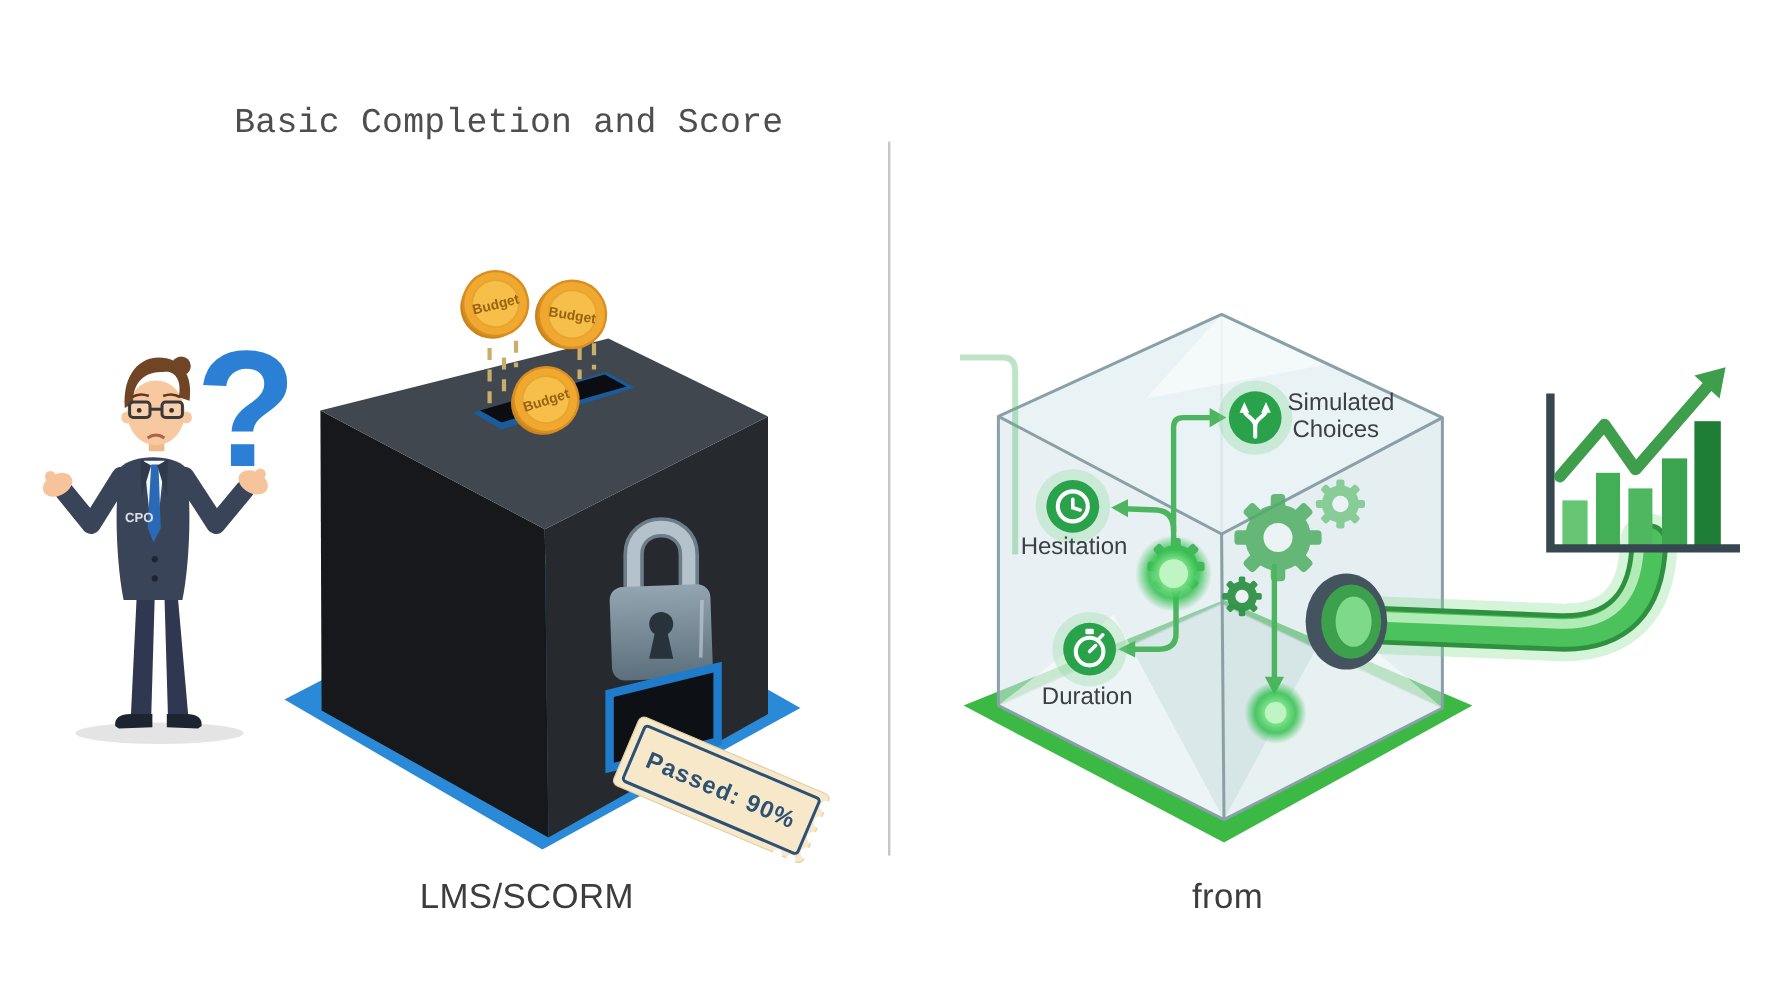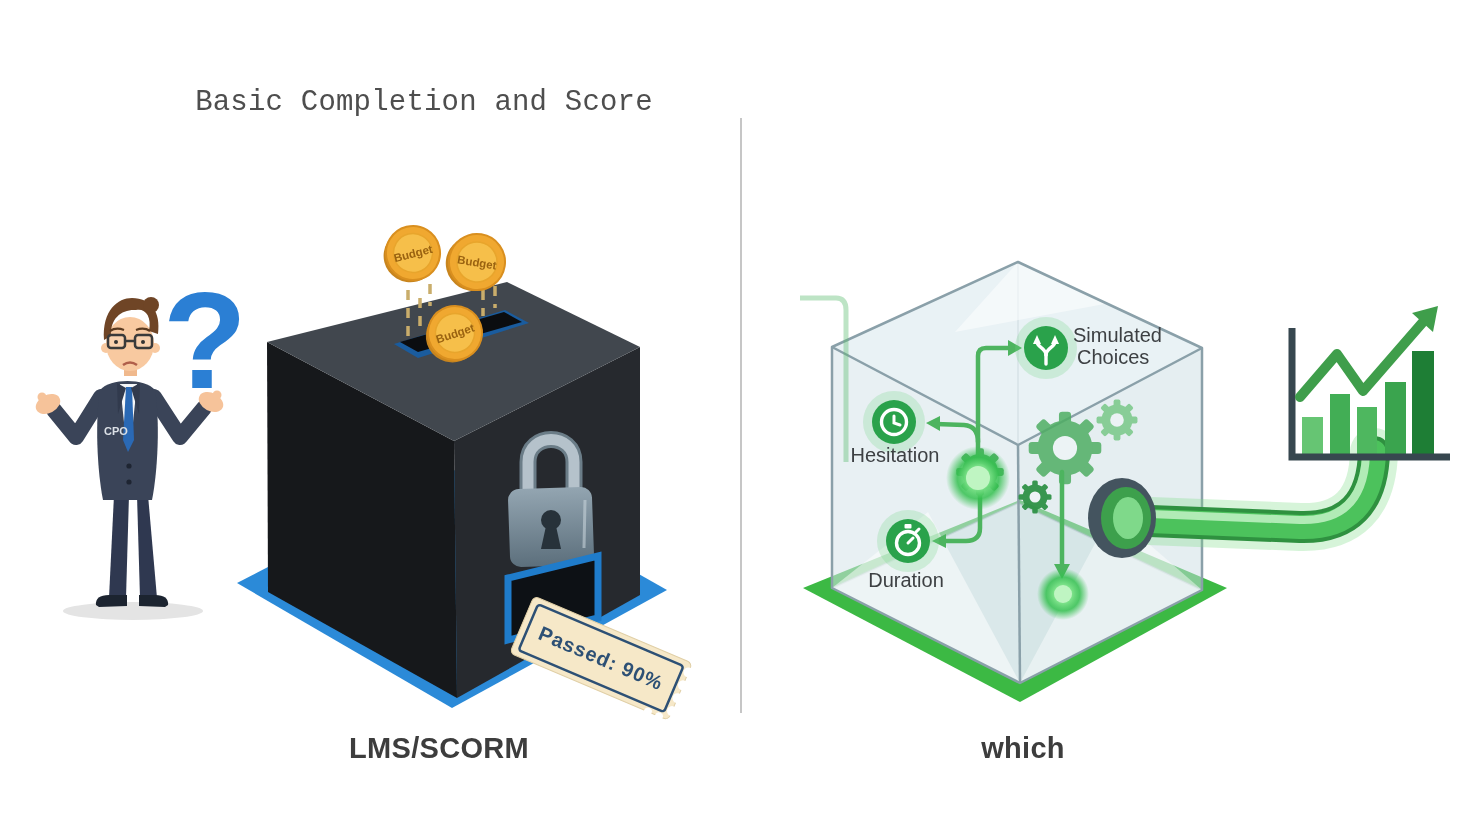--- a/index.html
+++ b/index.html
@@ -4,21 +4,21 @@
 <style>
   html,body{margin:0;padding:0;background:#ffffff;}
   .canvas{
     position:relative;width:1480px;height:833px;background:#ffffff;overflow:hidden;
     font-family:"Liberation Sans","DejaVu Sans",sans-serif;
   }
   .title{position:absolute;text-align:center;font-size:29px;line-height:41px;color:#4e4e4e;letter-spacing:.2px;font-family:Liberation Mono, monospace;}
   .title.left{left:54px;top:82px;width:740px;}
   .title.right{left:740px;top:82px;width:734px;}
   .divider{position:absolute;left:740px;top:118px;width:2px;height:595px;background:#c6c6c6;}
-  .caption{position:absolute;font-size:29px;font-weight:bold;color:#3d3d3d;text-align:center;letter-spacing:.3px;}
+  .caption{position:absolute;font-size:29px;font-weight:normal;color:#3d3d3d;text-align:center;letter-spacing:.3px;}
   #cap-left{left:269px;top:732px;width:340px;}
   #cap-right{left:853px;top:732px;width:340px;}
   svg{position:absolute;display:block;}
   #left-illus{left:0;top:200px;}
   #right-illus{left:740px;top:250px;}
   svg text{font-family:"Liberation Sans","DejaVu Sans",sans-serif;}
 </style>
 </head>
 <body>
 
@@ -280,14 +280,14 @@
       <rect x="1357" width="20" fill="#4eb75f" height="48" y="407"></rect>
       <rect x="1385" width="21" fill="#3aa44e" height="73" y="382"></rect>
       <rect x="1412" width="22" fill="#1e7e35" height="104" y="351"></rect>
       <path d="M1292,328 L1292,457 L1450,457" fill="none" stroke="#37474f" stroke-width="7"></path>
       <polyline points="1300,397 1337,354 1363,391 1423,322" fill="none" stroke="#3f9e4b" stroke-width="10" stroke-linejoin="round" stroke-linecap="round"></polyline>
       <polygon points="1438,306 1433,332 1412,313" fill="#3f9e4b"></polygon>
     </g>
   </svg>
 
   <div class="caption" id="cap-left">LMS/SCORM</div>
-  <div class="caption" id="cap-right">which</div>
+  <div class="caption" id="cap-right">from</div>
 </div>
 
 </body></html>

